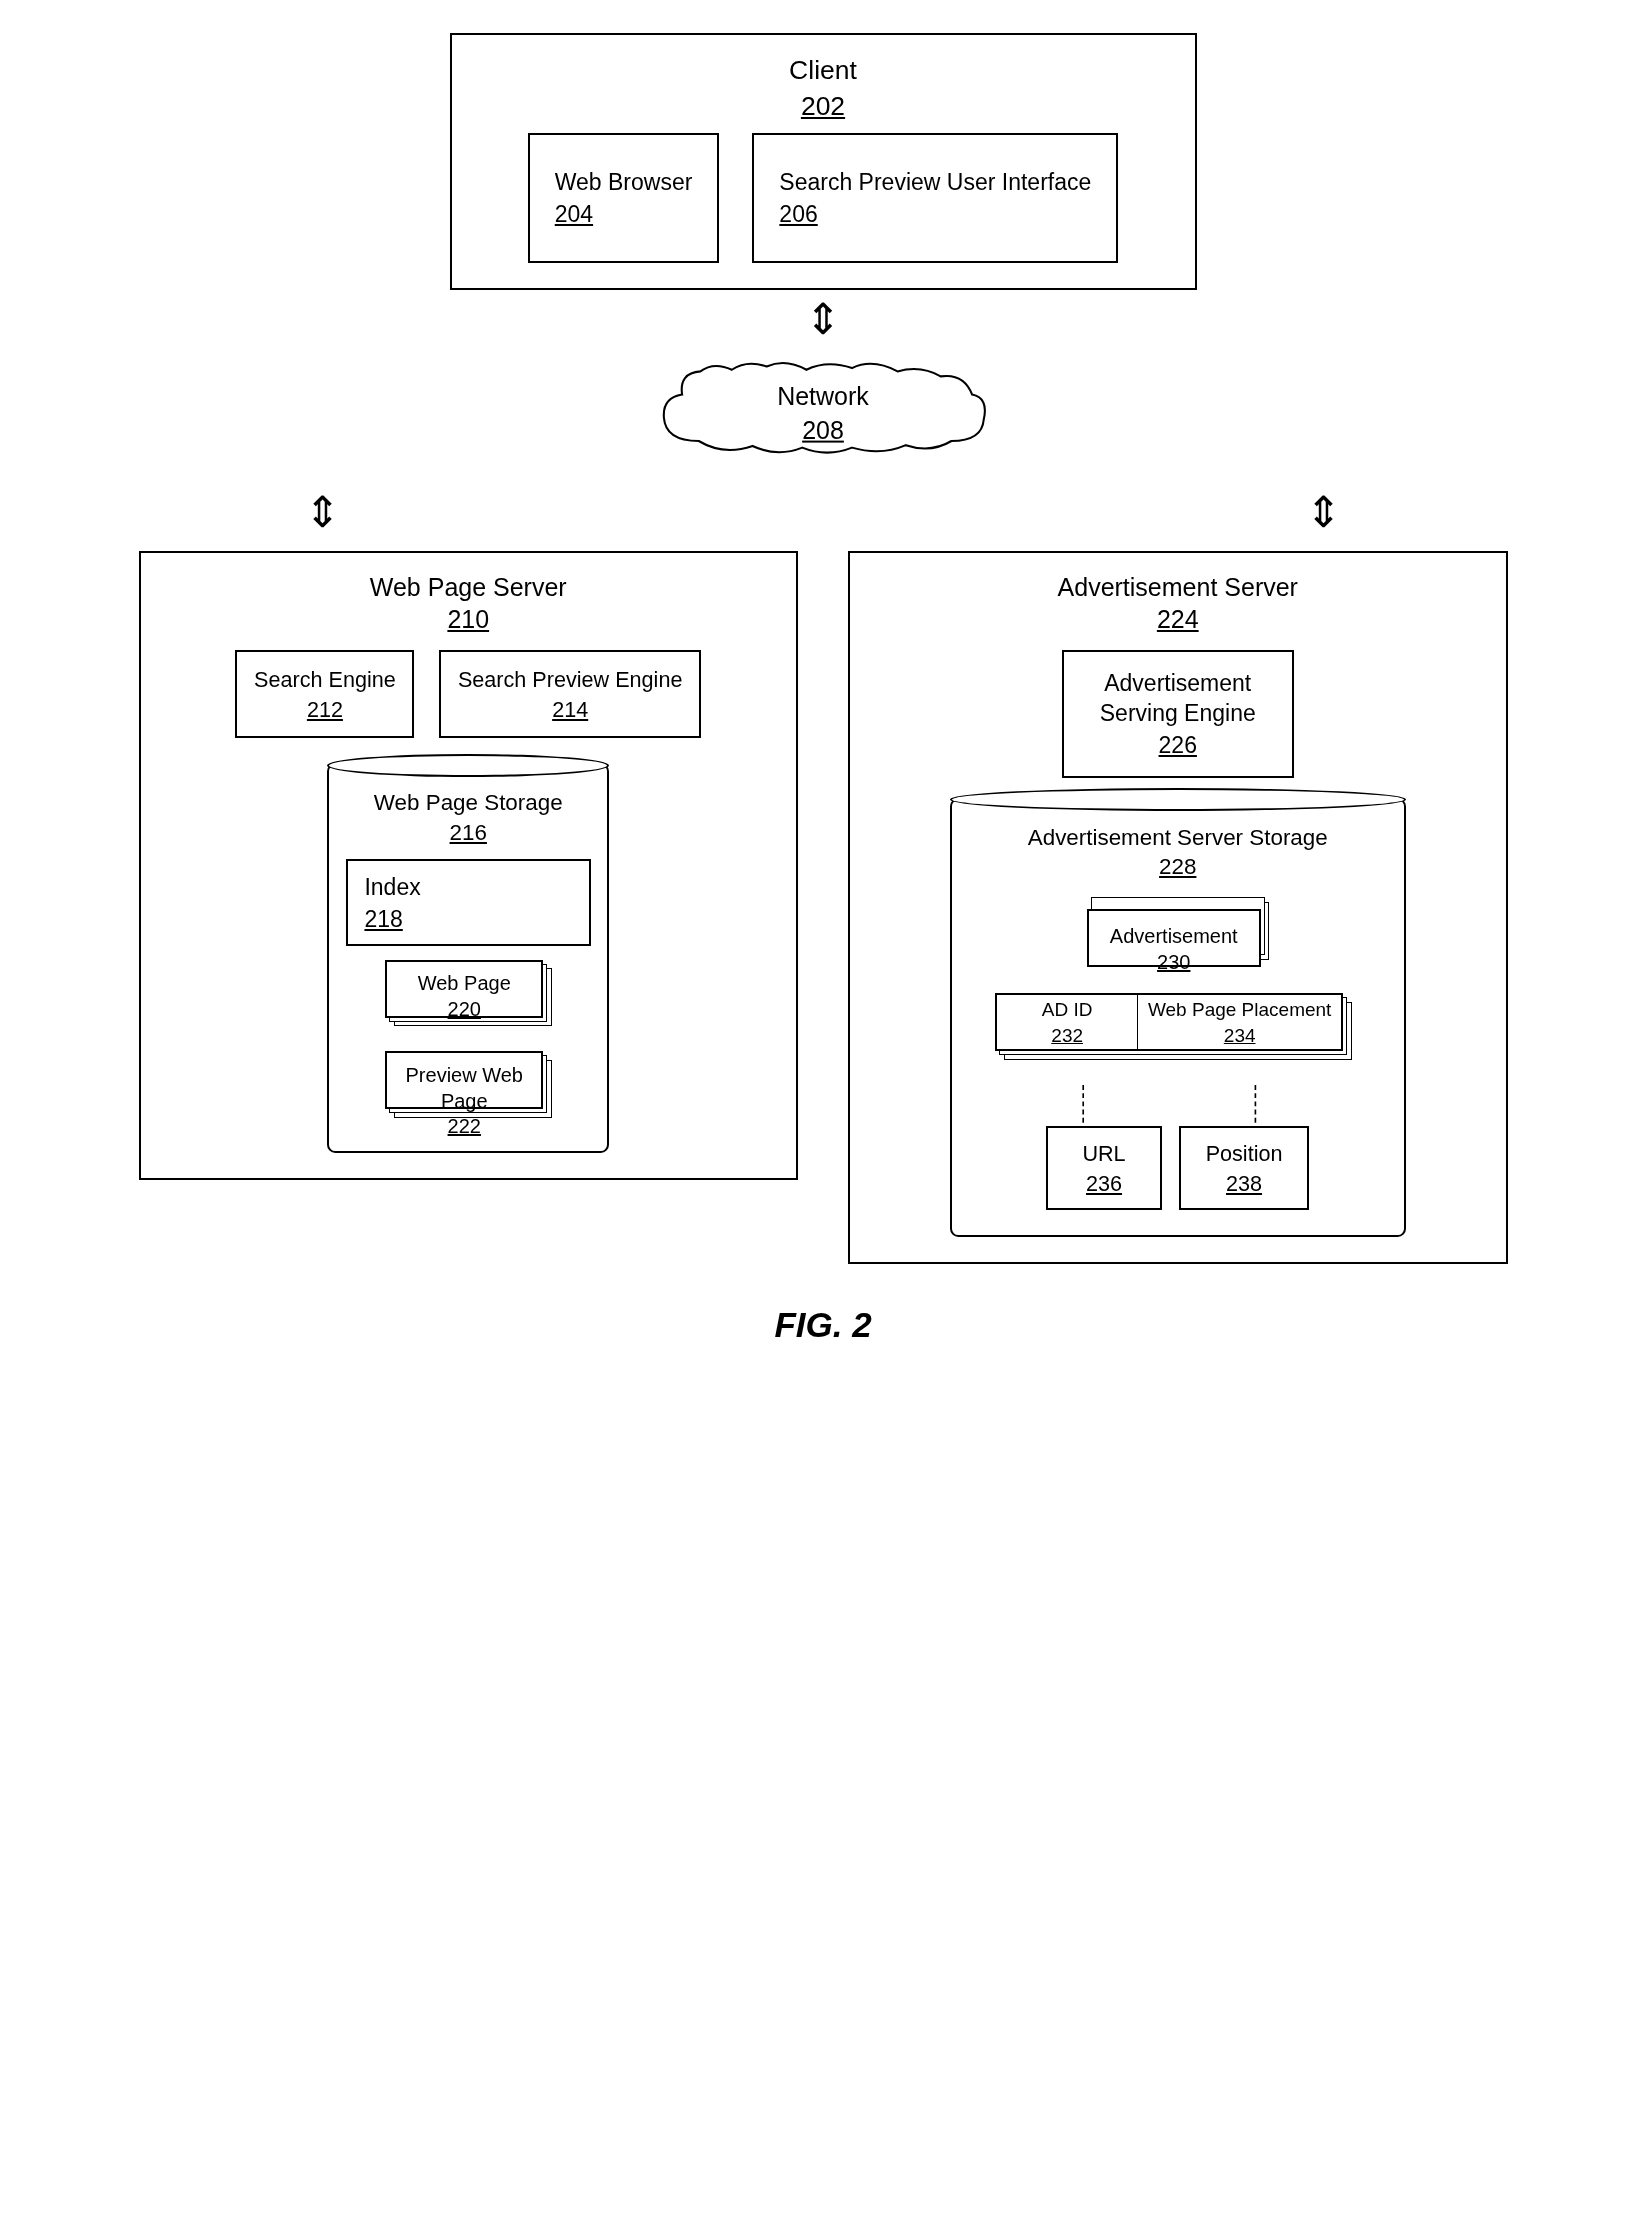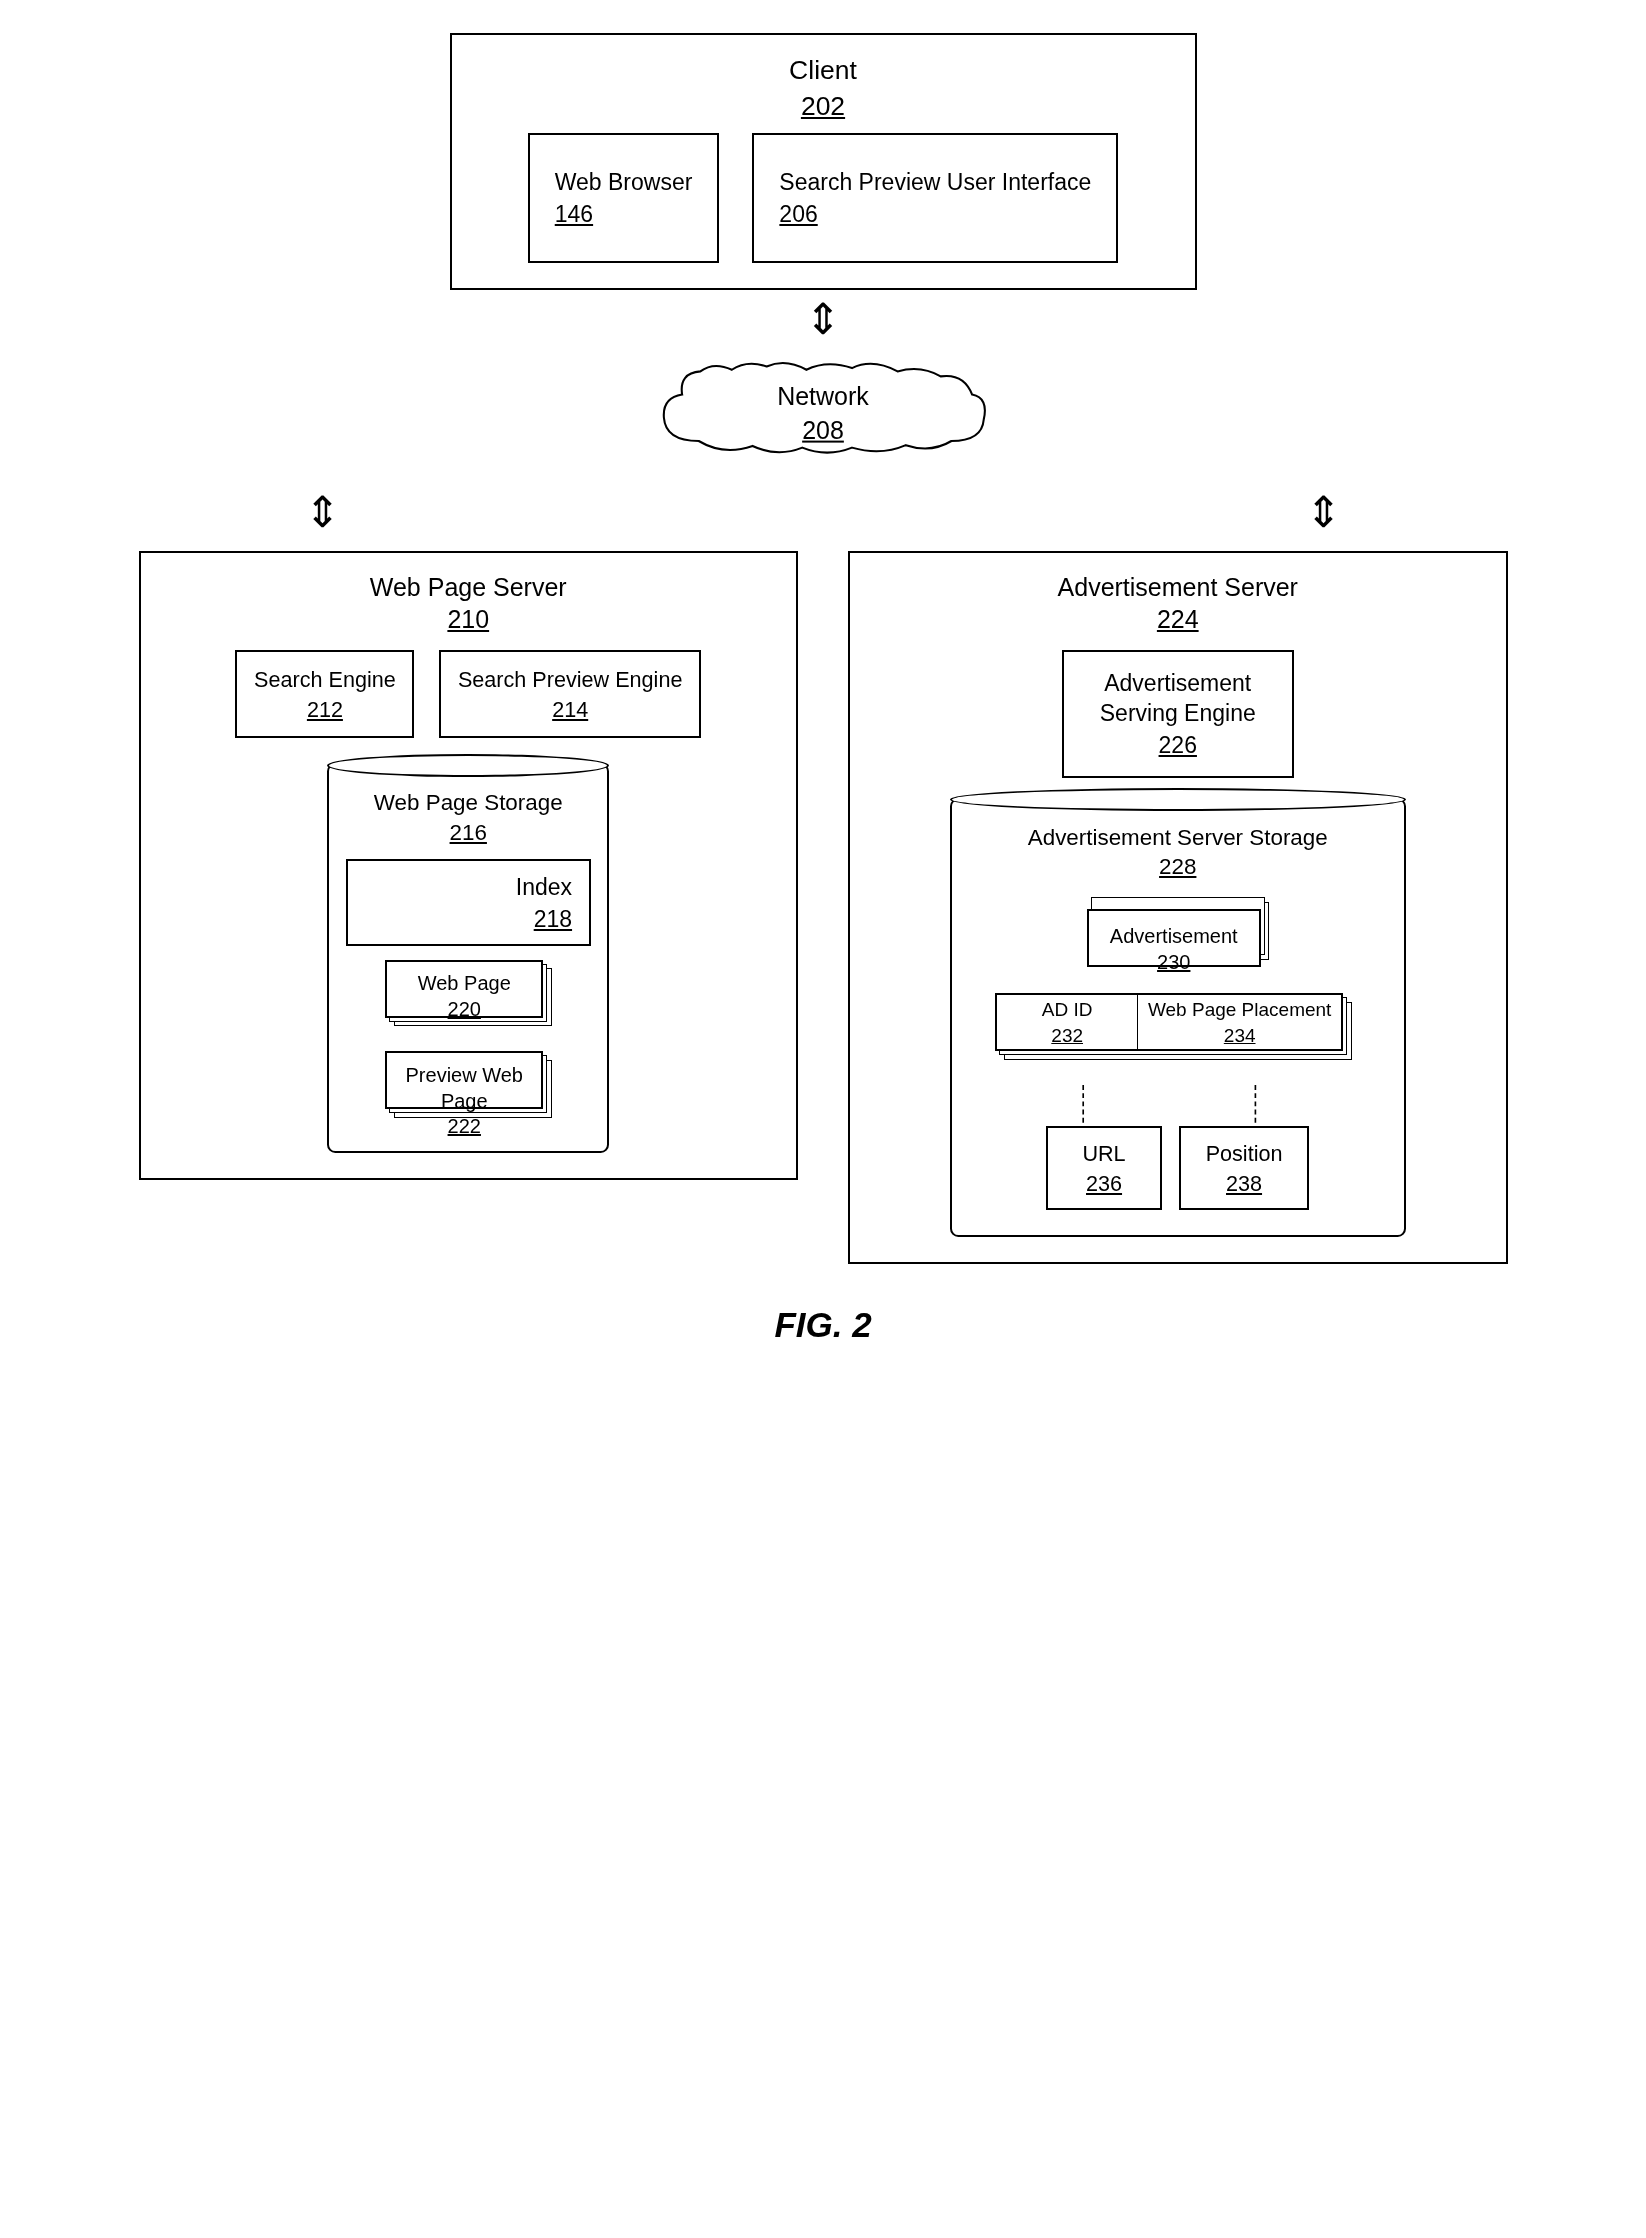--- a/index.html
+++ b/index.html
@@ -182,21 +182,21 @@
       text-align: center;
       margin-bottom: 13.3px;
       position: relative;
       z-index: 1;
     }
 
     
     .index-box {
       border: 2.1px solid #000;
       padding: 11.6px 16.6px;
-      text-align: right;
+      text-align: left;
       margin-bottom: 13.3px;
     }
 
     
     .adv-engine-box {
       border: 2.1px solid #000;
       padding: 16.6px 25px;
       text-align: center;
       width: 232px;
       margin: 0 auto 20px auto;
@@ -214,21 +214,21 @@
 <body>
 
 <div class="diagram-container">
 
   <div class="client-container">
     <div class="client-title">Client</div>
     <span class="client-number">202</span>
     <div class="client-inner">
       <div class="client-box">
         <span class="box-label">Web Browser</span>
-        <span class="box-number">146</span>
+        <span class="box-number">204</span>
       </div>
       <div class="client-box">
         <span class="box-label">Search Preview User Interface</span>
         <span class="box-number">206</span>
       </div>
     </div>
   </div>
 
   <div class="arrow-double">⇕</div>
 

